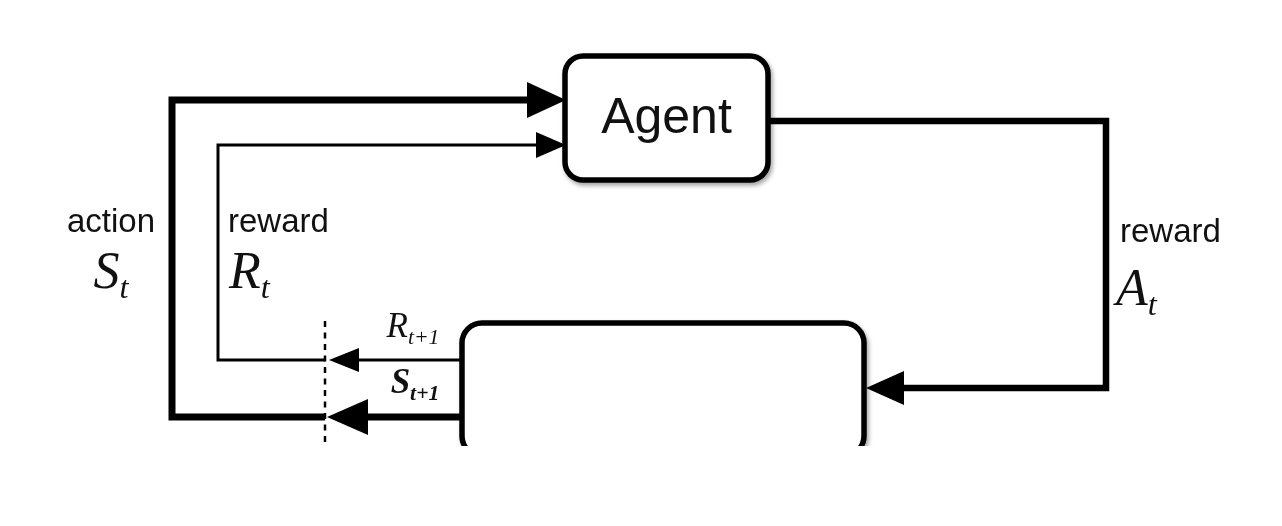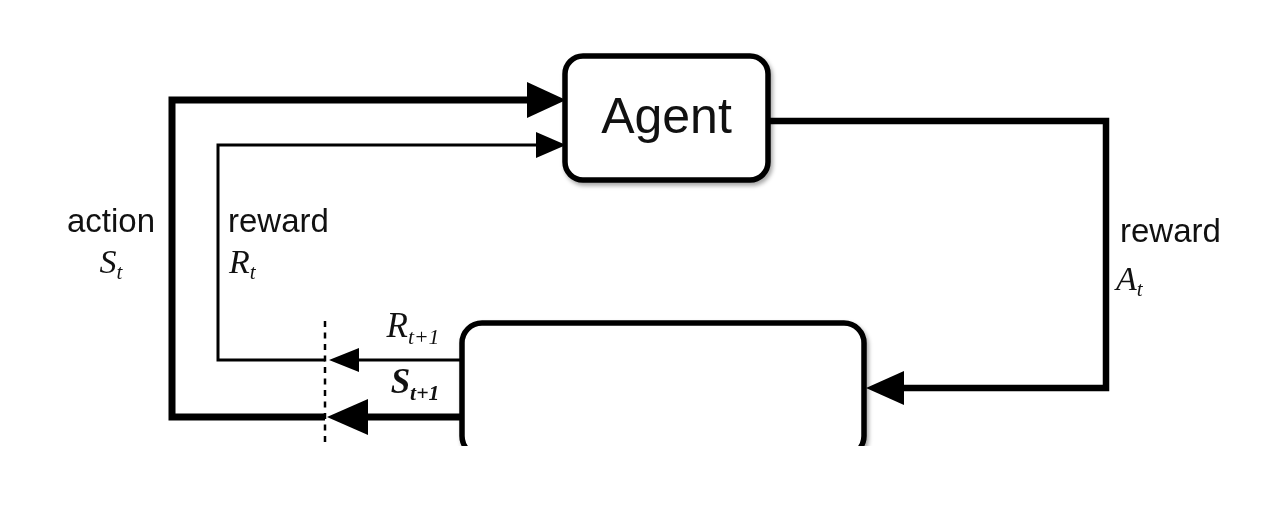--- a/index.html
+++ b/index.html
@@ -37,21 +37,21 @@
     text-align: center;
     color: #111111;
   }
   .agent-label   { left: 565px; top: 54px;  width: 203px; height: 124px; font-size: 50px; }
   .env-label     { left: 462px; top: 318px; width: 402px; height: 133px; font-size: 48px; }
 
   .word { font-size: 33px; }
   .math {
     font-family: "Liberation Serif", serif;
     font-style: italic;
-    font-size: 34px;
+    font-size: 52px;
   }
   .math sub {
     font-size: 0.62em;
     vertical-align: -0.30em;
     line-height: 0;
   }
   .math-sm { font-size: 35px; }
 
   .state-word    { left: 55px;  top: 204px; width: 112px; text-align: center; }
   .state-sym     { left: 55px;  top: 244px; width: 112px; text-align: center; }

